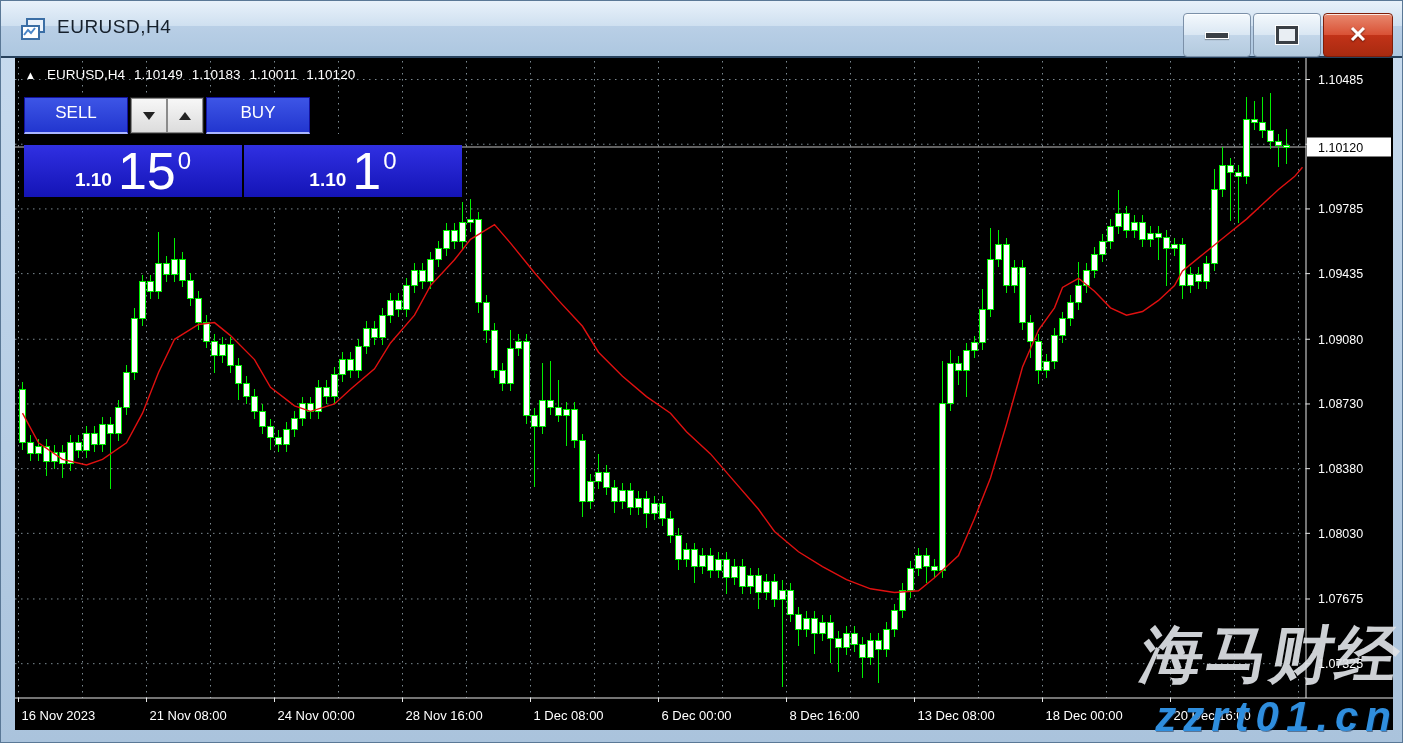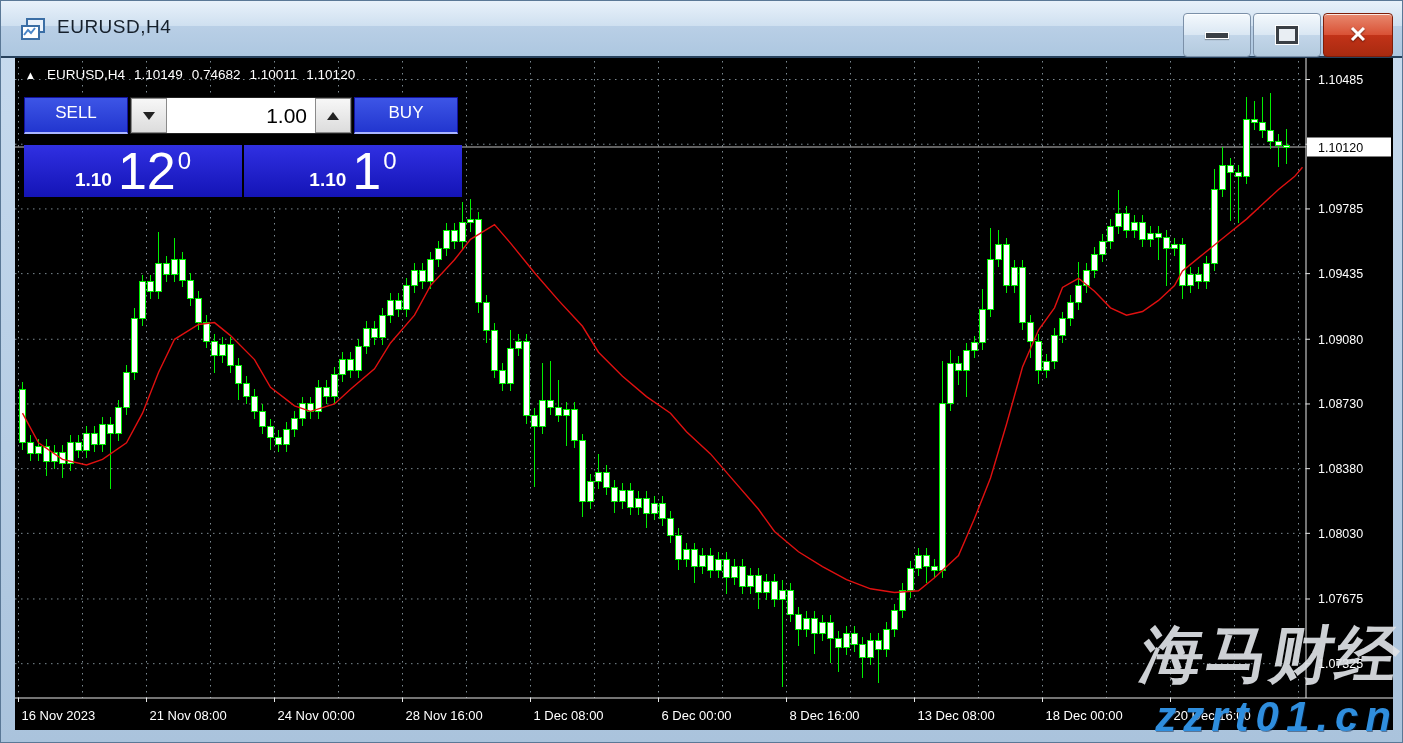--- a/index.html
+++ b/index.html
@@ -482,43 +482,42 @@
       </div>
     <div class="winbtn" id="btn-close">
         <div class="glyph">✕</div>
       </div>
   </div>
 
   <div id="ohlc">
     <span class="tri">▲</span>
     <span>EURUSD,H4</span>
     <span>1.10149</span>
-    <span>0.74682</span>
+    <span>1.10183</span>
     <span>1.10011</span>
     <span>1.10120</span>
   </div>
 
   <div id="panel">
     <div id="panel-row1">
       <div class="trade-btn">SELL</div>
       <div id="spinner">
         <div class="spin-btn">
             <div class="arrow-down"></div>
           </div>
-        <input id="vol-input" value="1.00" style="">
         <div class="spin-btn">
             <div class="arrow-up"></div>
           </div>
       </div>
       <div class="trade-btn">BUY</div>
     </div>
     <div id="panel-row2">
       <div class="big-quote">
         <span class="bq-prefix">1.10</span>
-        <span class="bq-big">12</span>
+        <span class="bq-big">15</span>
         <span class="bq-sup">0</span>
       </div>
       <div class="big-quote">
         <span class="bq-prefix">1.10</span>
         <span class="bq-big">1</span>
         <span class="bq-sup">0</span>
       </div>
     </div>
   </div>
 

